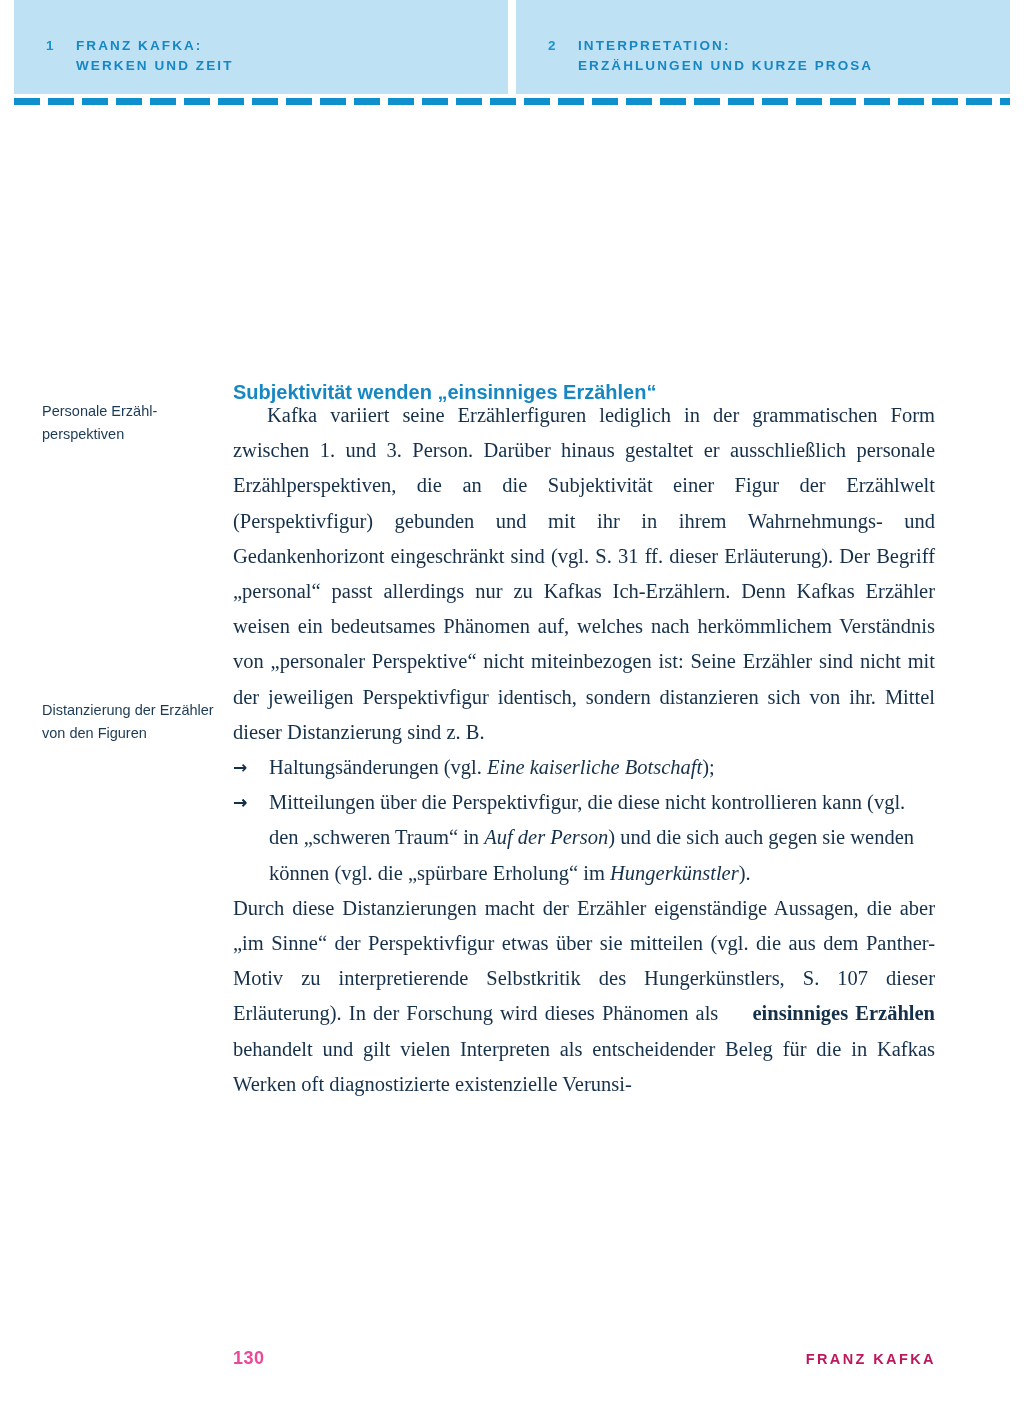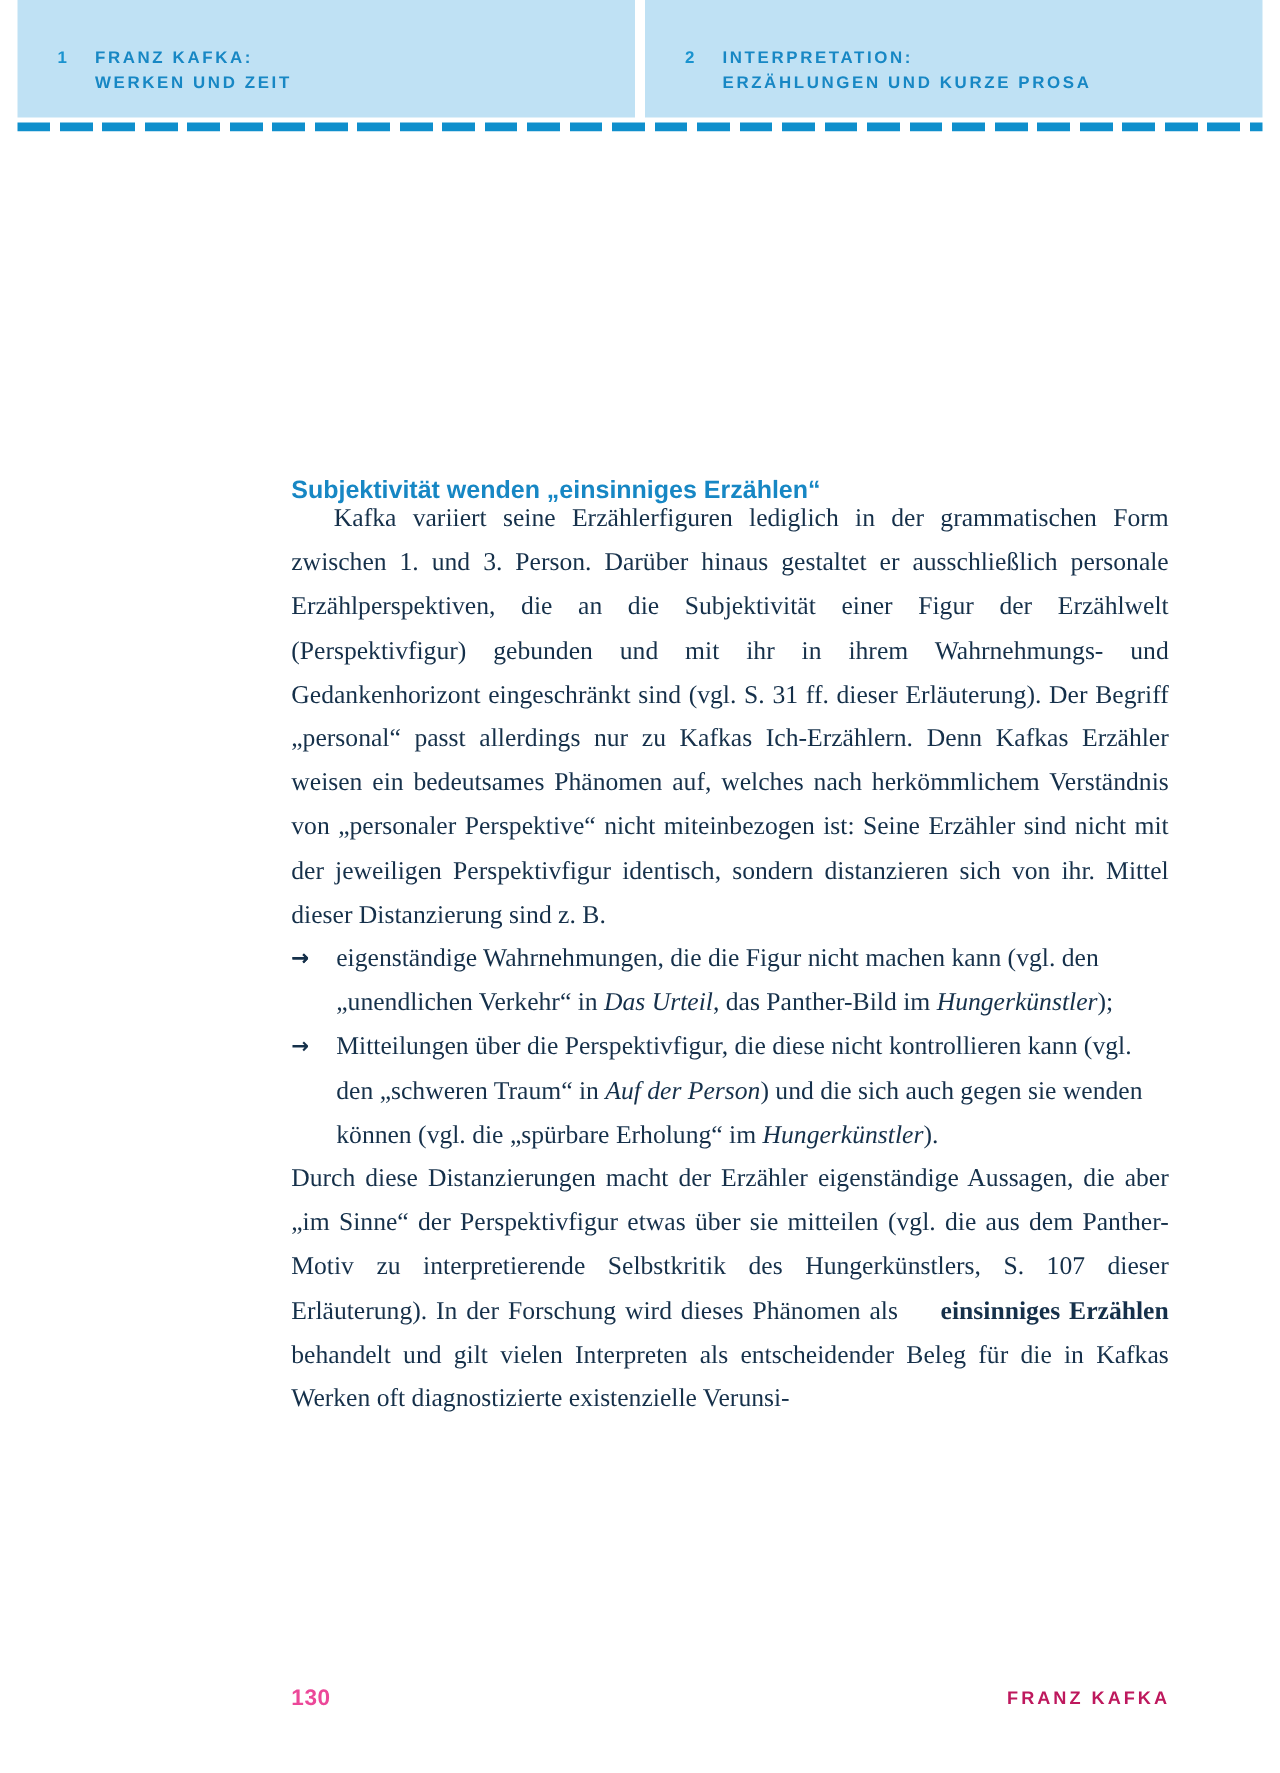--- a/index.html
+++ b/index.html
@@ -212,26 +212,28 @@
 ERZÄHLUNGEN UND KURZE PROSA</span>
       </div>
     </div>
   </div>
 
   <div class="dashed-rule"></div>
 
 
   <h2 class="sub-heading">Subjektivität wenden „einsinniges Erzählen“</h2>
 
+  <div class="margin-note n1">Personale Erzähl-perspektiven</div>
+  <div class="margin-note n2">Distanzierung der Erzähler von den Figuren</div>
 
   <div class="col">
     <p class="indent">Kafka variiert seine Erzählerfiguren lediglich in der grammatischen Form zwischen 1. und 3. Person. Darüber hinaus gestaltet er ausschließlich personale Erzählperspektiven, die an die Subjektivität einer Figur der Erzählwelt (Perspektivfigur) gebunden und mit ihr in ihrem Wahrnehmungs- und Gedankenhorizont eingeschränkt sind (vgl. S. 31 ff. dieser Erläuterung). Der Begriff „personal“ passt allerdings nur zu Kafkas Ich-Erzählern. Denn Kafkas Erzähler weisen ein bedeutsames Phänomen auf, welches nach herkömmlichem Verständnis von „personaler Perspektive“ nicht miteinbezogen ist: Seine Erzähler sind nicht mit der jeweiligen Perspektivfigur identisch, sondern distanzieren sich von ihr. Mittel dieser Distanzierung sind z. B.</p>
     <ul class="arrow-list" id="arrow-list">
+        <li><span class="arrow">→</span><span><span>Haltungsänderungen (vgl. </span><i>Eine kaiserliche Botschaft</i><span>);</span></span></li>
         <li><span class="arrow">→</span></li>
-        <li><span class="arrow">→</span><span><span>eigenständige Wahrnehmungen, die die Figur nicht machen kann (vgl. den „unendlichen Verkehr“ in </span><i>Das Urteil</i><span>, das Panther-Bild im </span><i>Hungerkünstler</i><span>);</span></span></li>
         <li><span class="arrow">→</span><span><span>Mitteilungen über die Perspektivfigur, die diese nicht kontrollieren kann (vgl. den „schweren Traum“ in </span><i>Auf der Person</i><span>) und die sich auch gegen sie wenden können (vgl. die „spürbare Erholung“ im </span><i>Hungerkünstler</i><span>).</span></span></li>
       </ul>
     <p id="para2"><span>Durch diese Distanzierungen macht der Erzähler eigenständige Aussagen, die aber „im Sinne“ der Perspektivfigur etwas über sie mitteilen (vgl. die aus dem Panther-Motiv zu interpretierende Selbstkritik des Hungerkünstlers, S. 107 dieser Erläuterung). In der Forschung wird dieses Phänomen als </span><b>einsinniges Erzählen</b><span> behandelt und gilt vielen Interpreten als entscheidender Beleg für die in Kafkas Werken oft diagnostizierte existenzielle Verunsi-</span></p>
   </div>
 
   <div class="footer-page">130</div>
   <div class="footer-title">FRANZ KAFKA</div>
 
 </div>
 

